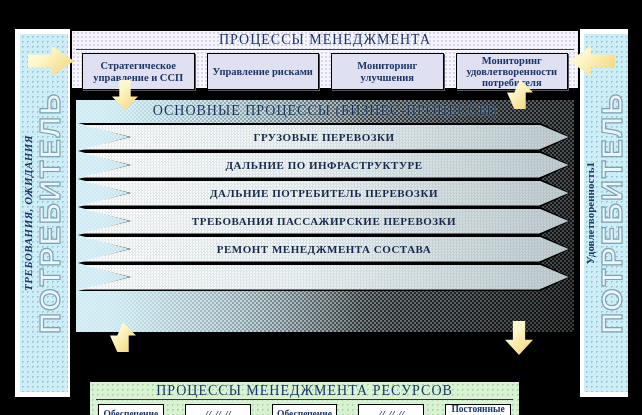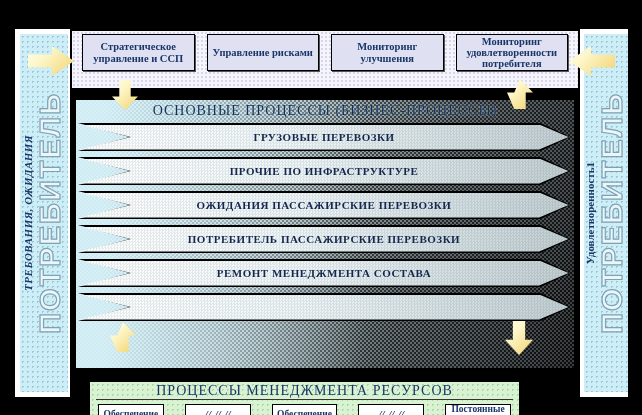--- a/index.html
+++ b/index.html
@@ -32,29 +32,29 @@
       background-size:4px 4px;}
   .mgmt-title{font-size:14px;color:#1a3668;text-align:center;letter-spacing:1px;
       border-bottom:1px solid #444;margin:1px 4px 0 4px;padding-bottom:1px;}
   .mgmt-boxes{display:flex;gap:12px;margin:3px 10px 0 10px;}
   .mgmt-box{flex:1;height:33px;background:#dfe0f2;border:1px solid #000;
       box-shadow:1px 1px 0 #555;
       display:flex;align-items:center;justify-content:center;text-align:center;
       font-size:10.5px;font-weight:bold;color:#1a3668;line-height:1.08;padding:1px 2px;}
 
   
-  .core{position:absolute;left:6px;top:71px;width:498px;height:268px;box-sizing:border-box;
+  .core{position:absolute;left:6px;top:71px;width:498px;height:232px;box-sizing:border-box;
       background-image:
         linear-gradient(to right,rgba(214,241,248,.95) 6%,rgba(214,241,248,.6) 28%,rgba(214,241,248,0) 58%),
         repeating-conic-gradient(rgba(5,5,5,.55) 0% 25%, rgba(235,243,243,.18) 0% 50%),
         linear-gradient(108deg,#cfeaf2 0%,#9fb0b5 42%,#4a5357 68%,#121415 100%);
       background-size:100% 100%,4px 4px,100% 100%;}
   .core-title{font-size:14px;color:#123058;text-align:center;letter-spacing:1px;margin-top:3px;
       text-shadow:0 0 2px rgba(210,235,245,.8);}
-  .parrows{position:absolute;left:2px;right:4px;top:23px;display:flex;flex-direction:column;gap:6px;}
+  .parrows{position:absolute;left:2px;right:4px;top:23px;display:flex;flex-direction:column;}
   .parrow{position:relative;height:28px;}
   .parrow .shape{position:absolute;inset:0;background:#000;
       clip-path:polygon(0 0,94% 0,100% 50%,94% 100%,0 100%,10.5% 50%);}
   .parrow .fill{position:absolute;inset:1.5px;
       clip-path:polygon(0 0,94% 0,100% 50%,94% 100%,0 100%,10.5% 50%);
       background-image:
         repeating-conic-gradient(rgba(40,60,70,.10) 0% 25%, transparent 0% 50%),
         linear-gradient(to right,#feffff 0%,#eef5f7 45%,#d3dee1 78%,#c2ced2 100%);
       background-size:3px 3px,100% 100%;}
   .parrow .label{position:absolute;left:8%;right:8%;top:50%;transform:translateY(-50%);
@@ -102,50 +102,51 @@
     </div>
 
     <div class="band band-right">
       <span class="vtext vsmall-r">Удовлетворенность1</span>
       <span class="vtext vbig">ПОТРЕБИТЕЛЬ</span>
     </div>
 
     <div class="column">
 
       <div class="management">
+        <div class="mgmt-title">ПРОЦЕССЫ МЕНЕДЖМЕНТА</div>
         <div class="mgmt-boxes">
           <div class="mgmt-box">Стратегическое управление и ССП</div>
           <div class="mgmt-box">Управление рисками</div>
           <div class="mgmt-box">Мониторинг улучшения</div>
           <div class="mgmt-box">Мониторинг удовлетворенности потребителя</div>
         </div>
       </div>
 
       <div class="core">
         <div class="core-title">ОСНОВНЫЕ ПРОЦЕССЫ (БИЗНЕС-ПРОЦЕССЫ)</div>
         <div class="parrows">
           <div class="parrow">
             <div class="shape"></div>
             <div class="fill"></div>
             <div class="label">ГРУЗОВЫЕ ПЕРЕВОЗКИ</div>
           </div>
           <div class="parrow">
             <div class="shape"></div>
             <div class="fill"></div>
-            <div class="label">ПРОЧИЕ ПО ИНФРАСТРУКТУРЕ</div>
+            <div class="label">ДАЛЬНИЕ ПО ИНФРАСТРУКТУРЕ</div>
           </div>
           <div class="parrow">
             <div class="shape"></div>
             <div class="fill"></div>
-            <div class="label">ОЖИДАНИЯ ПАССАЖИРСКИЕ ПЕРЕВОЗКИ</div>
+            <div class="label">ДАЛЬНИЕ ПОТРЕБИТЕЛЬ ПЕРЕВОЗКИ</div>
           </div>
           <div class="parrow">
             <div class="shape"></div>
             <div class="fill"></div>
-            <div class="label">ПОТРЕБИТЕЛЬ ПАССАЖИРСКИЕ ПЕРЕВОЗКИ</div>
+            <div class="label">ТРЕБОВАНИЯ ПАССАЖИРСКИЕ ПЕРЕВОЗКИ</div>
           </div>
           <div class="parrow">
             <div class="shape"></div>
             <div class="fill"></div>
             <div class="label">РЕМОНТ МЕНЕДЖМЕНТА СОСТАВА</div>
           </div>
           <div class="parrow">
             <div class="shape"></div>
             <div class="fill"></div>
           </div>

